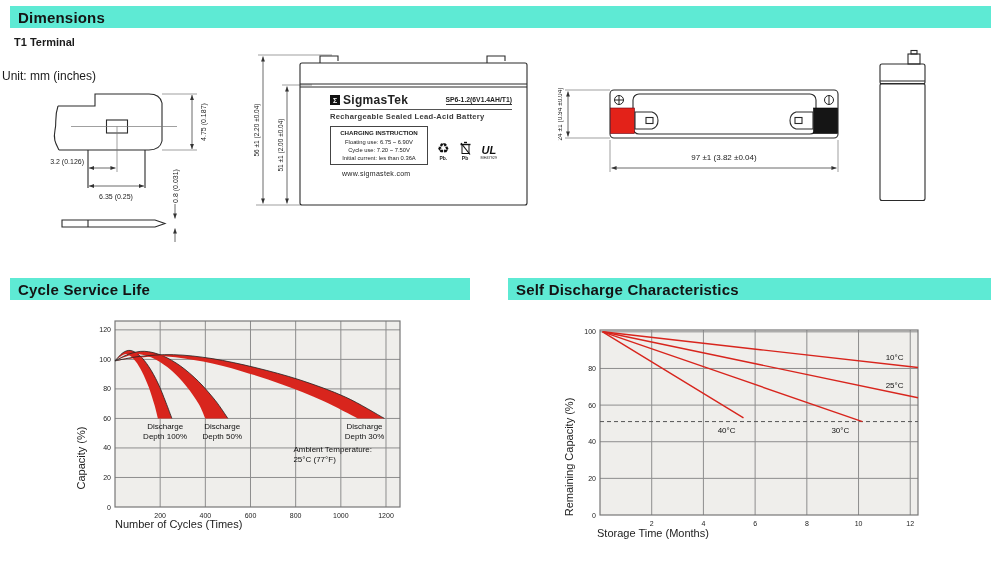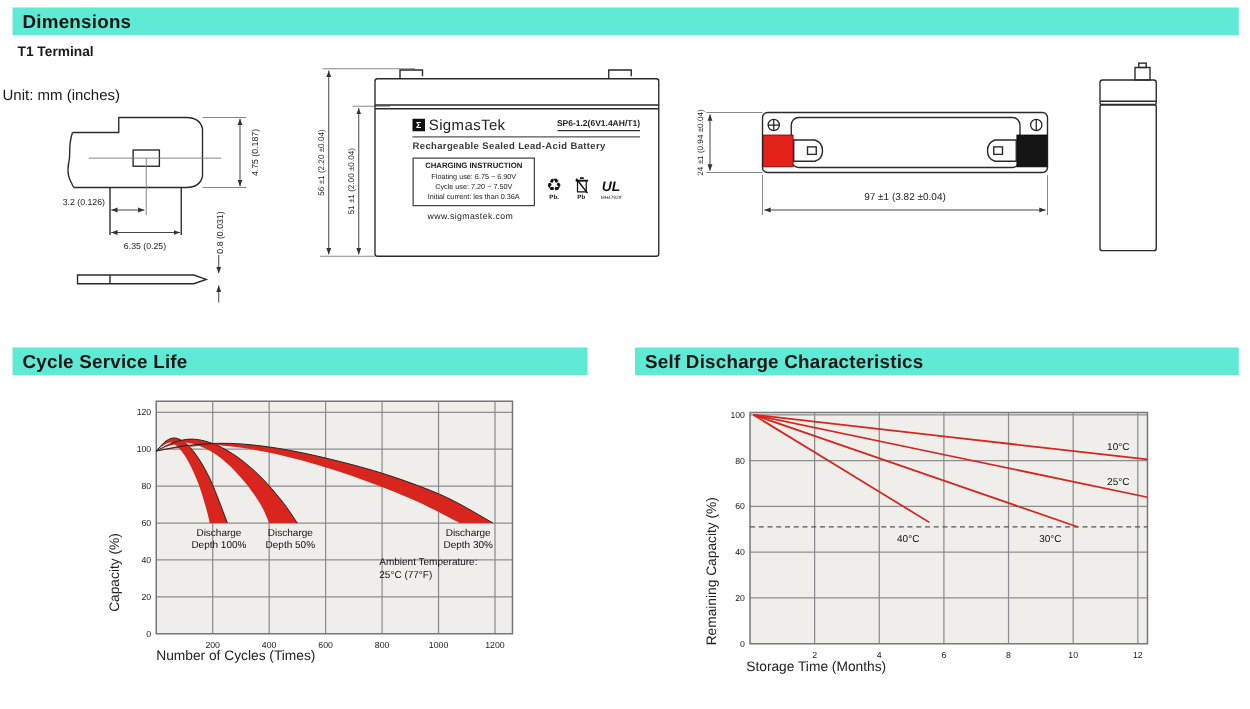--- a/index.html
+++ b/index.html
@@ -14,21 +14,21 @@
   .dimtext{font-size:7px;fill:#222;}
   .outline{fill:none;stroke:#2a2a2a;stroke-width:1.1;}
   .thin{stroke:#777;stroke-width:.7;fill:none;}
   .dim{stroke:#444;stroke-width:.8;fill:none;}
   .absbox{position:absolute;}
   
   #fv-label{position:absolute;left:78px;top:45px;width:182px;color:#222;}
   .brand-row{display:flex;align-items:center;gap:3px;}
   .logo-sq{width:10px;height:10px;background:#111;color:#fff;font-size:7px;font-weight:bold;
            display:flex;align-items:center;justify-content:center;}
-  .brand-name{font-weight:normal;font-size:12px;letter-spacing:.3px;color:#222;}
+  .brand-name{font-weight:bold;font-size:12px;letter-spacing:.3px;color:#222;}
   .model{margin-left:auto;font-size:6.8px;font-weight:bold;border-bottom:1px solid #333;padding-bottom:1px;}
   .label-rule{border-top:1px solid #555;margin-top:2px;}
   .batt-type{font-size:7.6px;font-weight:bold;letter-spacing:.3px;color:#3a3a3a;text-align:left;margin-top:2px;}
   .charge-row{display:flex;align-items:center;margin-top:5px;}
   .charge-box{width:98px;border:1px solid #444;padding:2px 1px;box-sizing:border-box;}
   .charge-title{font-size:6.2px;font-weight:bold;text-align:center;margin-bottom:2px;}
   .charge-line{font-size:5.8px;text-align:center;line-height:1.4;white-space:nowrap;}
   .icons{display:flex;gap:9px;align-items:flex-end;margin-left:9px;}
   .ic{display:flex;flex-direction:column;align-items:center;line-height:1;}
   .ic .cap{font-size:5px;font-weight:bold;margin-top:1px;}
@@ -178,21 +178,21 @@
   </svg>
 
   <div class="bar" style="left:10px;top:278px;width:460px;">
     <span>Cycle Service Life</span>
   </div>
 
   <div class="bar" style="left:508px;top:278px;width:483px;">
     <span>Self Discharge Characteristics</span>
   </div>
 
-  <div class="chartbox" style="left:65px;top:308px;"><svg width="430" height="250">
+  <div class="chartbox" style="left:55px;top:308px;"><svg width="430" height="250">
         <rect x="60" y="13" width="285" height="186" fill="#efeeeb"></rect>
         <line x1="105.16640253565768" x2="105.16640253565768" y1="13" y2="199" stroke="#8d8d8d" stroke-width="1"></line>
         <text x="105.16640253565768" y="210" text-anchor="middle" font-size="7" fill="#222">200</text>
         <line x1="150.33280507131536" x2="150.33280507131536" y1="13" y2="199" stroke="#8d8d8d" stroke-width="1"></line>
         <text x="150.33280507131536" y="210" text-anchor="middle" font-size="7" fill="#222">400</text>
         <line x1="195.49920760697304" x2="195.49920760697304" y1="13" y2="199" stroke="#8d8d8d" stroke-width="1"></line>
         <text x="195.49920760697304" y="210" text-anchor="middle" font-size="7" fill="#222">600</text>
         <line x1="240.66561014263073" x2="240.66561014263073" y1="13" y2="199" stroke="#8d8d8d" stroke-width="1"></line>
         <text x="240.66561014263073" y="210" text-anchor="middle" font-size="7" fill="#222">800</text>
         <line x1="285.83201267828844" x2="285.83201267828844" y1="13" y2="199" stroke="#8d8d8d" stroke-width="1"></line>

